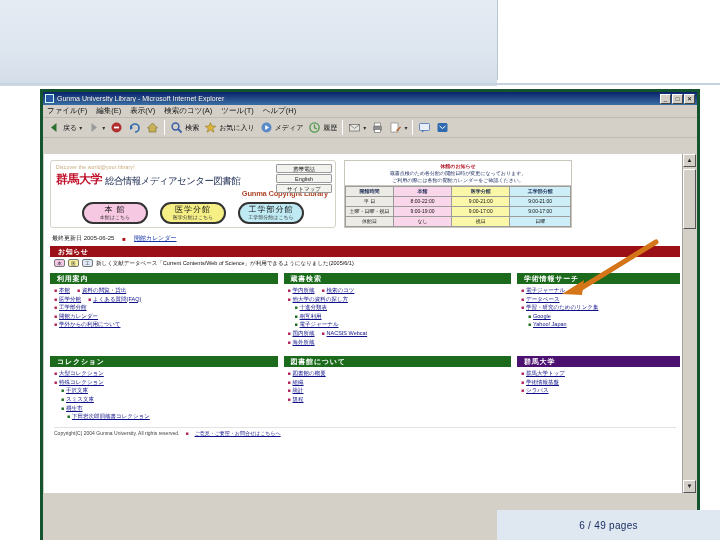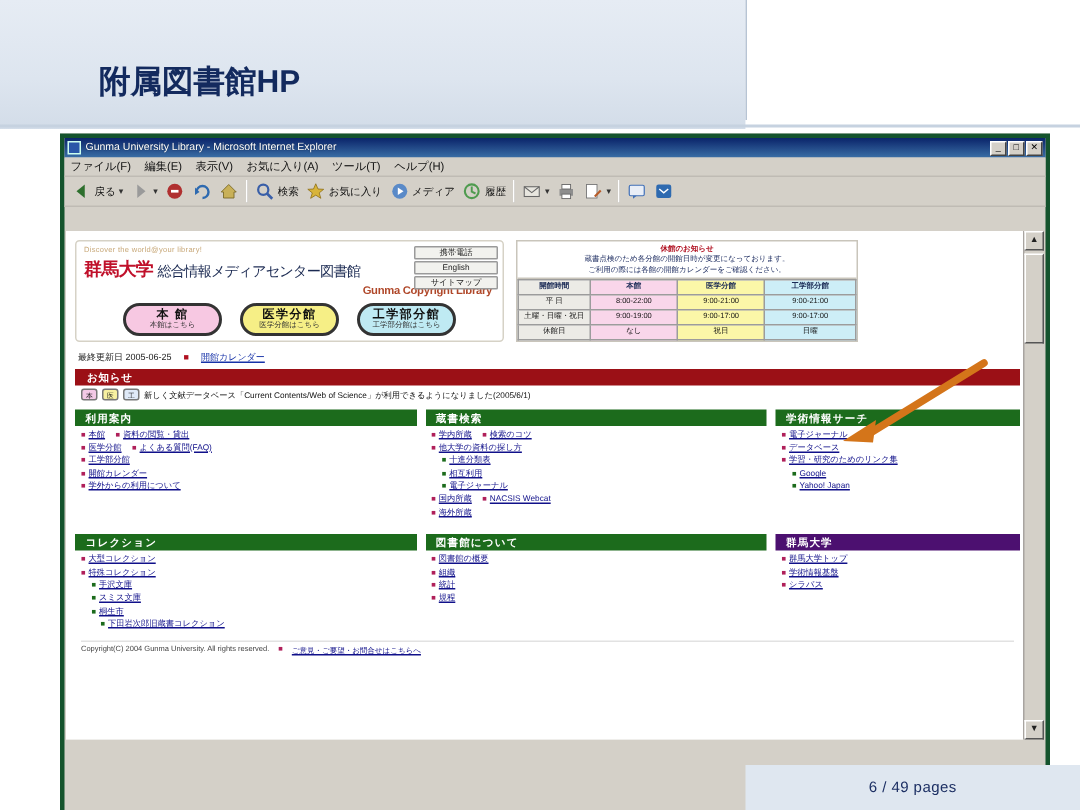--- a/index.html
+++ b/index.html
@@ -199,21 +199,21 @@
     height: 9px; border: 1px solid #9a9a9a; background: #f2f2ee;
     font-size: 5.5px; text-align: center; line-height: 8px; color: #222;
     border-radius: 1px; white-space: nowrap; overflow: hidden;
   }
   .branch-row { display: flex; gap: 12px; justify-content: center; margin-top: 4px; }
   .branch {
     width: 66px; height: 22px; border-radius: 11px; border: 2px solid #333;
     display: flex; flex-direction: column; align-items: center; justify-content: center;
     line-height: 1;
   }
-  .branch .n { font-size: 8px; font-weight: bold; color: #111; letter-spacing: 1px; }
+  .branch .n { font-size: 8px; font-weight: normal; color: #111; letter-spacing: 1px; }
   .branch .s { font-size: 5px; color: #333; margin-top: 1px; }
   .branch.main { background: #f7c8e2; }
   .branch.med  { background: #f6ef86; }
   .branch.eng  { background: #bfeaf3; }
 
   .hours-box {
     width: 228px; height: 68px; border: 1px solid #c9c5bb; background: #fff;
     font-size: 5px; color: #111;
   }
   .hours-note {
@@ -300,21 +300,20 @@
   .slide-footer span { font-size: 10px; color: #1c2f63; letter-spacing: .3px; }
 </style>
 </head>
 <body>
 
 <div class="slide-header">
   <div class="left-band"></div>
   <div class="right-band"></div>
   <div class="divider-v"></div>
 
-  <div class="slide-title">附属図書館HP</div>
 
 
   <div class="header-rule2"></div>
   <div class="header-rule"></div>
 </div>
 
 <div class="browser">
 
   <div class="titlebar">
     <div class="ico"></div>
@@ -323,21 +322,21 @@
       <span>_</span>
       <span>□</span>
       <span>✕</span>
     </div>
   </div>
 
   <div class="menubar">
     <span>ファイル(F)</span>
     <span>編集(E)</span>
     <span>表示(V)</span>
-    <span>お気に入り(A)</span>
+    <span>検索のコツ(A)</span>
     <span>ツール(T)</span>
     <span>ヘルプ(H)</span>
   </div>
 
   <div class="toolbar">
     <div class="tb-btn">
       <span class="tb-ic">
         <svg viewBox="0 0 13 13" width="13" height="13">
             <path d="M8.5 2 L3 6.5 L8.5 11 Z" fill="#2d6f2d"></path>
           </svg>

